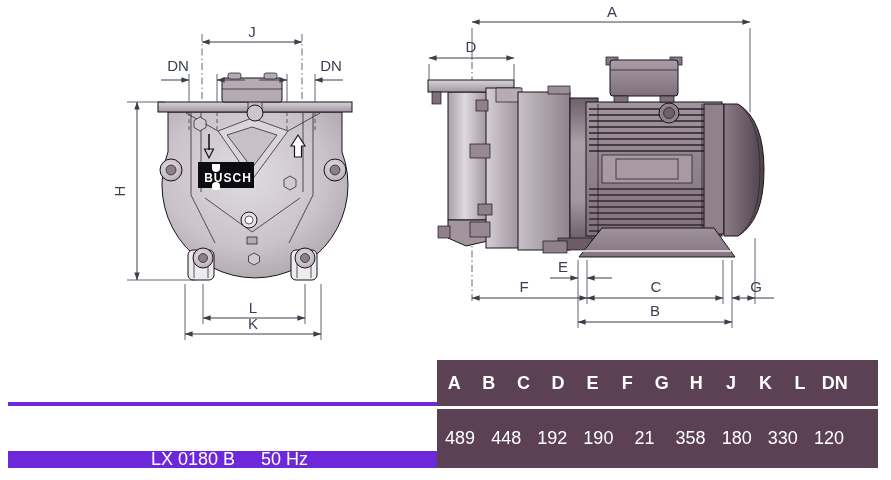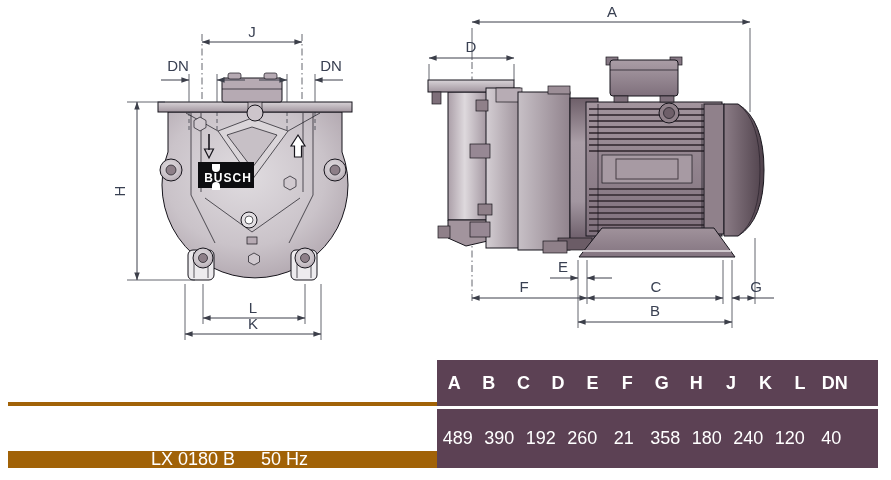--- a/index.html
+++ b/index.html
@@ -12,21 +12,21 @@
   .ext{stroke:#3c3f4a;stroke-width:.8;fill:none;}
   .cl{stroke:#3c3f4a;stroke-width:.8;fill:none;stroke-dasharray:7 3 1.5 3;}
   .hid{stroke:#3c3f4a;stroke-width:.8;fill:none;stroke-dasharray:4 3;}
   .dimlabel{font-family:"Liberation Sans",sans-serif;font-size:15px;fill:#394052;}
   
   .dim-table{position:absolute;left:8px;top:360px;width:870px;height:108px;}
   .t-row{display:flex;width:100%;}
   .t-row.header{height:46px;}
   .t-row.data{height:59px;}
   .t-divider{height:3px;background:#ffffff;}
-  .label-cell{flex:0 0 164px;background:#a16207;display:flex;align-items:center;
+  .label-cell{flex:0 0 164px;background:#6d28d9;display:flex;align-items:center;
               padding-left:14px;box-sizing:border-box;gap:26px;color:#23232c;font-size:17px;margin-top:42px;}
   .cols{flex:1;display:flex;background:#5c4154;padding-right:26px;box-sizing:border-box;}
   .cell{flex:1;display:flex;align-items:center;justify-content:center;color:#ffffff;}
   .header .cell{font-size:18px;font-weight:bold;}
   .data .cell{font-size:18px;font-weight:normal;}
 </style>
 </head>
 <body>
 
 <div class="stage">
@@ -329,26 +329,25 @@
     </div>
   </div>
   <div class="t-divider"></div>
   <div class="t-row data">
     <div class="cell label-cell">
       <span>LX 0180 B</span>
       <span>50 Hz</span>
     </div>
     <div class="cols">
       <div class="cell">489</div>
-      <div class="cell">390</div>
+      <div class="cell">448</div>
       <div class="cell">192</div>
-      <div class="cell">260</div>
+      <div class="cell">190</div>
       <div class="cell">21</div>
       <div class="cell">358</div>
       <div class="cell">180</div>
-      <div class="cell">240</div>
+      <div class="cell">330</div>
       <div class="cell">120</div>
-      <div class="cell">40</div>
     </div>
   </div>
 </div>
 
 </div>
 
 </body></html>

